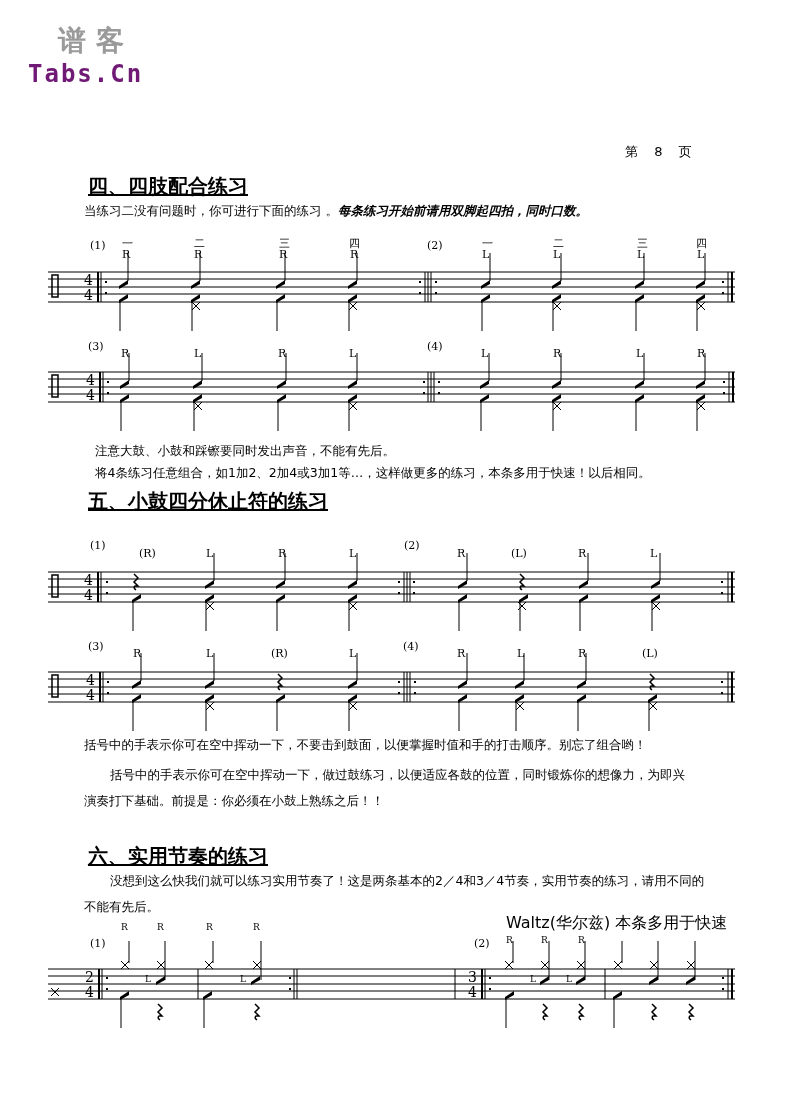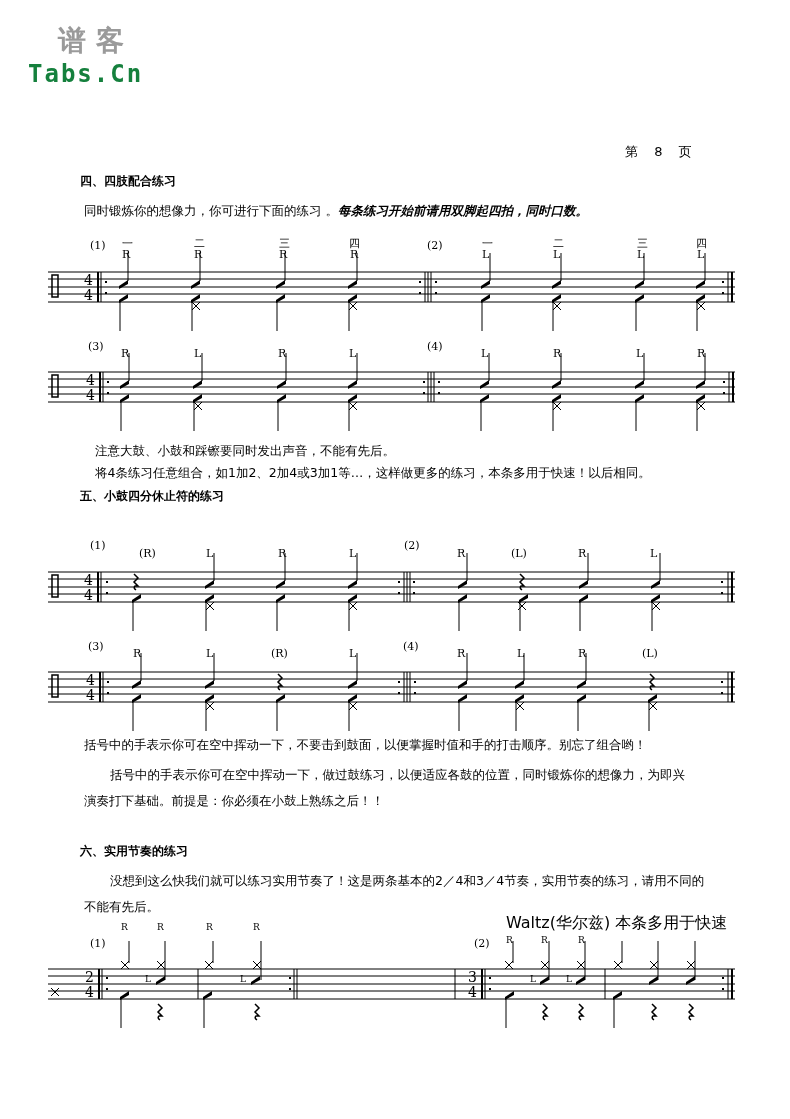--- a/index.html
+++ b/index.html
@@ -1,36 +1,36 @@
 <!DOCTYPE html>
 <html><head>
 <meta charset="utf-8">
 <style>
   html, body { margin:0; padding:0; background:#ffffff; }
   body { width:790px; height:1119px; position:relative; overflow:hidden; font-family:"DejaVu Sans", sans-serif; color:#000; }
   .logo-cn { position:absolute; left:58px; top:22px; font-size:28px; font-weight:bold; color:#9a9a9a; letter-spacing:10px; }
-  .logo-en { position:absolute; left:28px; top:60px; font-size:24px; font-weight:bold; color:#15803d; font-family:"DejaVu Sans Mono", monospace; letter-spacing:2px; }
+  .logo-en { position:absolute; left:28px; top:60px; font-size:24px; font-weight:bold; color:#701a75; font-family:"DejaVu Sans Mono", monospace; letter-spacing:2px; }
   .page-no { position:absolute; left:625px; top:143px; font-size:13px; letter-spacing:6px; }
-  .h { position:absolute; left:80px; font-size:12px; font-weight:bold; font-family:"DejaVu Serif", serif; }
+  .h { position:absolute; left:88px; font-size:20px; font-weight:bold; font-family:"DejaVu Serif", serif;text-decoration:underline; }
   .p { position:absolute; font-size:12.5px; white-space:nowrap; }
   .em { font-weight:bold; font-style:italic; }
   svg { position:absolute; left:0; top:0; }
   .lbl { font-family:"DejaVu Serif", serif; font-size:11px; }
   .num { font-family:"DejaVu Serif", serif; font-size:14px; }
 </style>
 </head>
 <body>
 
 <div class="logo-cn">谱客</div>
 <div class="logo-en">Tabs.Cn</div>
 <div class="page-no">第 8 页</div>
 
 <div class="h" style="top:173px">四、四肢配合练习</div>
 <div class="p" style="left:84px; top:203px">
-  <span>同时锻炼你的想像力，你可进行下面的练习 。</span><span class="em">每条练习开始前请用双脚起四拍，同时口数。</span>
+  <span>当练习二没有问题时，你可进行下面的练习 。</span><span class="em">每条练习开始前请用双脚起四拍，同时口数。</span>
 </div>
 
 <div class="p" style="left:95px; top:443px">注意大鼓、小鼓和踩镲要同时发出声音，不能有先后。</div>
 <div class="p" style="left:95px; top:465px">将4条练习任意组合，如1加2、2加4或3加1等…，这样做更多的练习，本条多用于快速！以后相同。</div>
 
 <div class="h" style="top:488px">五、小鼓四分休止符的练习</div>
 
 <div class="p" style="left:84px; top:737px">括号中的手表示你可在空中挥动一下，不要击到鼓面，以便掌握时值和手的打击顺序。别忘了组合哟！</div>
 <div class="p" style="left:110px; top:767px">括号中的手表示你可在空中挥动一下，做过鼓练习，以便适应各鼓的位置，同时锻炼你的想像力，为即兴</div>
 <div class="p" style="left:84px; top:793px">演奏打下基础。前提是：你必须在小鼓上熟练之后！！</div>

